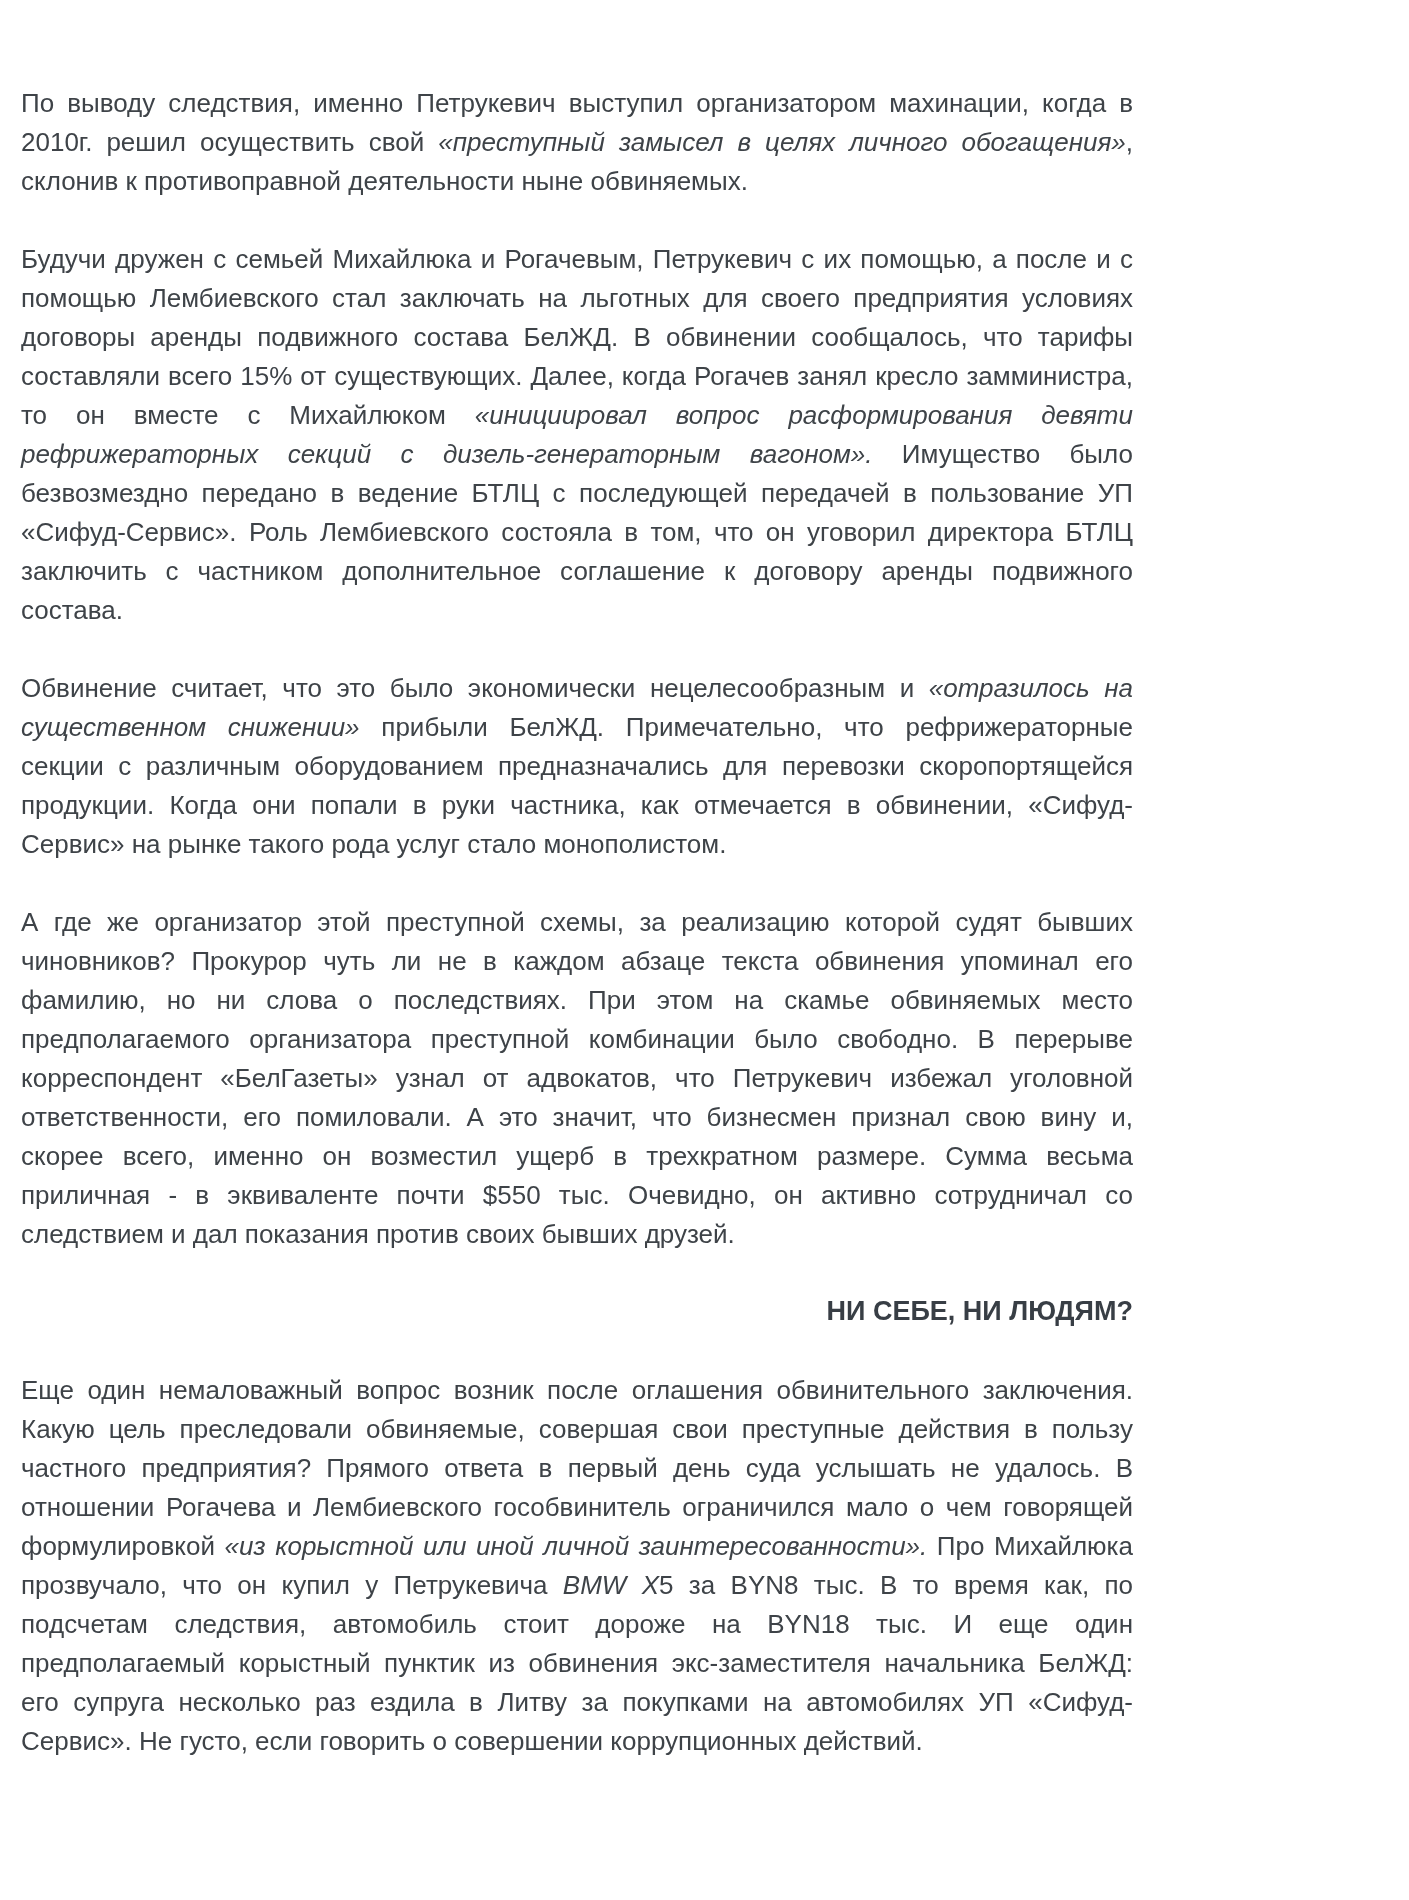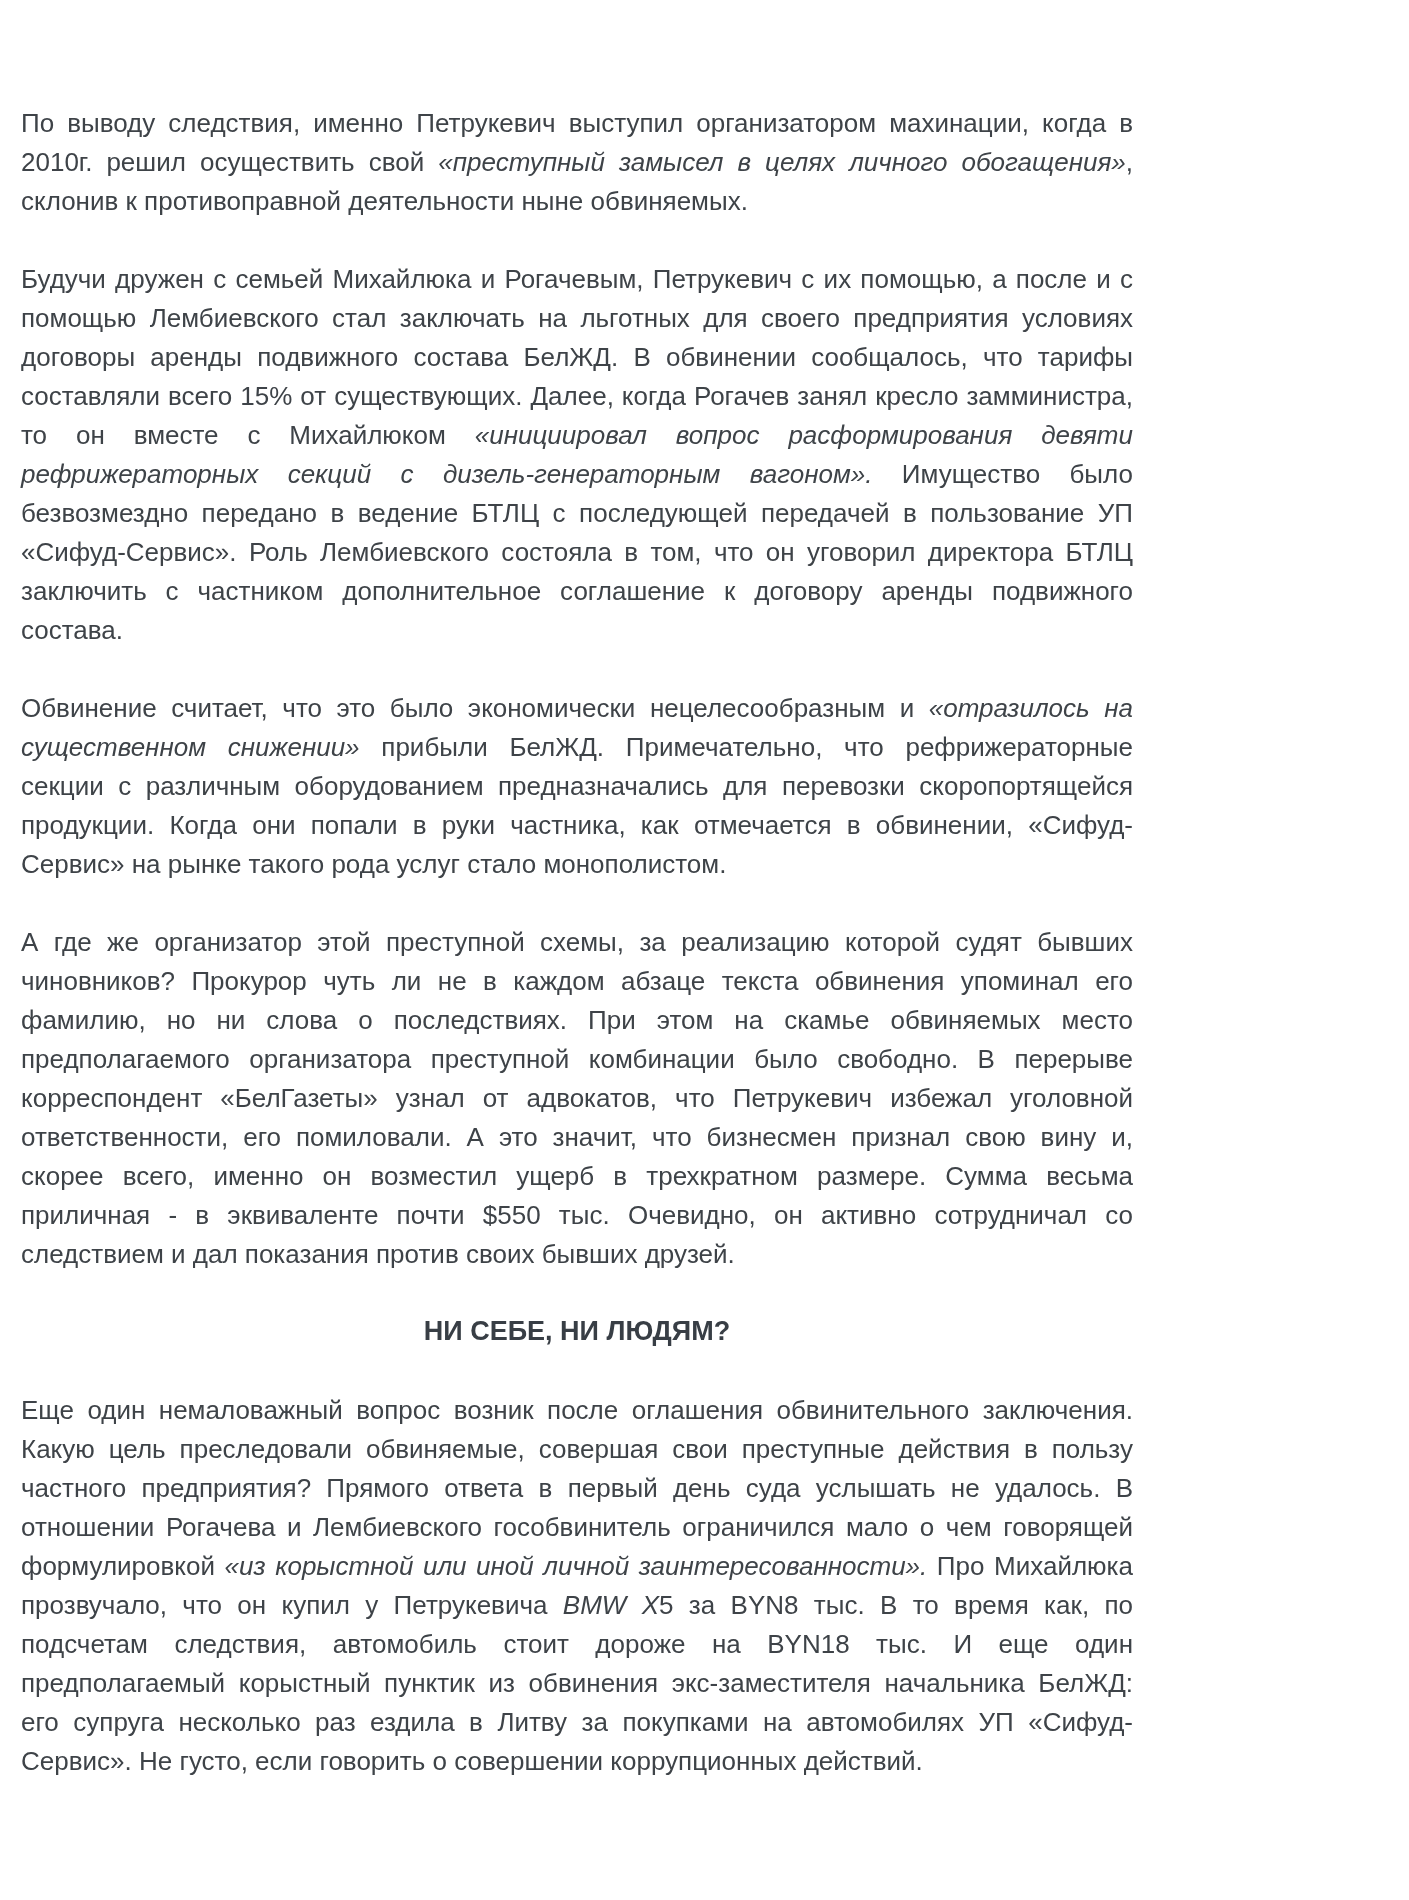--- a/index.html
+++ b/index.html
@@ -9,40 +9,39 @@
   }
   body {
     width: 1409px;
     font-family: "Liberation Sans", "DejaVu Sans", sans-serif;
     color: #3e4348;
   }
   .article {
     box-sizing: border-box;
     width: 1154px;
     padding: 84px 21px 80px 21px;
-    margin-top: 20px;
   }
   .para {
     margin: 0 0 39px 0;
     font-size: 26px;
     line-height: 39px;
     text-align: justify;
     font-weight: 400;
     color: #3e4348;
   }
   .para .seg-italic {
     font-style: italic;
   }
   .section-heading {
     margin: 14px 0 42px 0;
     font-size: 27px;
     line-height: 36px;
     font-weight: 700;
     color: #383e45;
-    text-align: center;
+    text-align: right;
   }
 </style>
 </head>
 <body>
 
 <main class="article" id="article-root">
     <p class="para"><span class="seg-normal">По выводу следствия, именно Петрукевич выступил организатором махинации, когда в 2010г. решил осуществить свой </span><span class="seg-italic">«преступный замысел в целях личного обогащения»</span><span class="seg-normal">, склонив к противоправной деятельности ныне обвиняемых.</span></p>
     <p class="para"><span class="seg-normal">Будучи дружен с семьей Михайлюка и Рогачевым, Петрукевич с их помощью, а после и с помощью Лембиевского стал заключать на льготных для своего предприятия условиях договоры аренды подвижного состава БелЖД. В обвинении сообщалось, что тарифы составляли всего 15% от существующих. Далее, когда Рогачев занял кресло замминистра, то он вместе с Михайлюком </span><span class="seg-italic">«инициировал вопрос расформирования девяти рефрижераторных секций с дизель-генераторным вагоном».</span><span class="seg-normal"> Имущество было безвозмездно передано в ведение БТЛЦ с последующей передачей в пользование УП «Сифуд-Сервис». Роль Лембиевского состояла в том, что он уговорил директора БТЛЦ заключить с частником дополнительное соглашение к договору аренды подвижного состава.</span></p>
     <p class="para"><span class="seg-normal">Обвинение считает, что это было экономически нецелесообразным и </span><span class="seg-italic">«отразилось на существенном снижении»</span><span class="seg-normal"> прибыли БелЖД. Примечательно, что рефрижераторные секции с различным оборудованием  предназначались для перевозки скоропортящейся продукции. Когда они попали в руки частника, как отмечается в обвинении, «Сифуд-Сервис» на рынке такого рода услуг стало монополистом.</span></p>
     <p class="para"><span class="seg-normal">А где же организатор этой преступной схемы, за реализацию которой судят бывших чиновников? Прокурор чуть ли не в каждом абзаце текста обвинения упоминал его фамилию, но ни слова о последствиях. При этом на скамье обвиняемых место предполагаемого организатора преступной комбинации было свободно. В перерыве корреспондент «БелГазеты» узнал от адвокатов, что Петрукевич избежал уголовной ответственности, его помиловали. А это значит, что бизнесмен признал свою вину и, скорее всего, именно он возместил ущерб в трехкратном размере. Сумма весьма приличная - в эквиваленте почти $550 тыс. Очевидно, он активно сотрудничал со следствием и дал показания против своих бывших друзей.</span></p>

